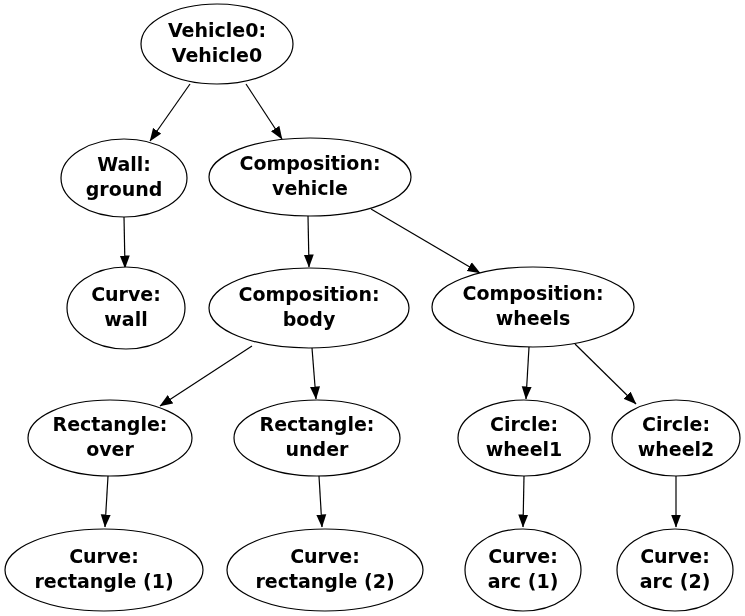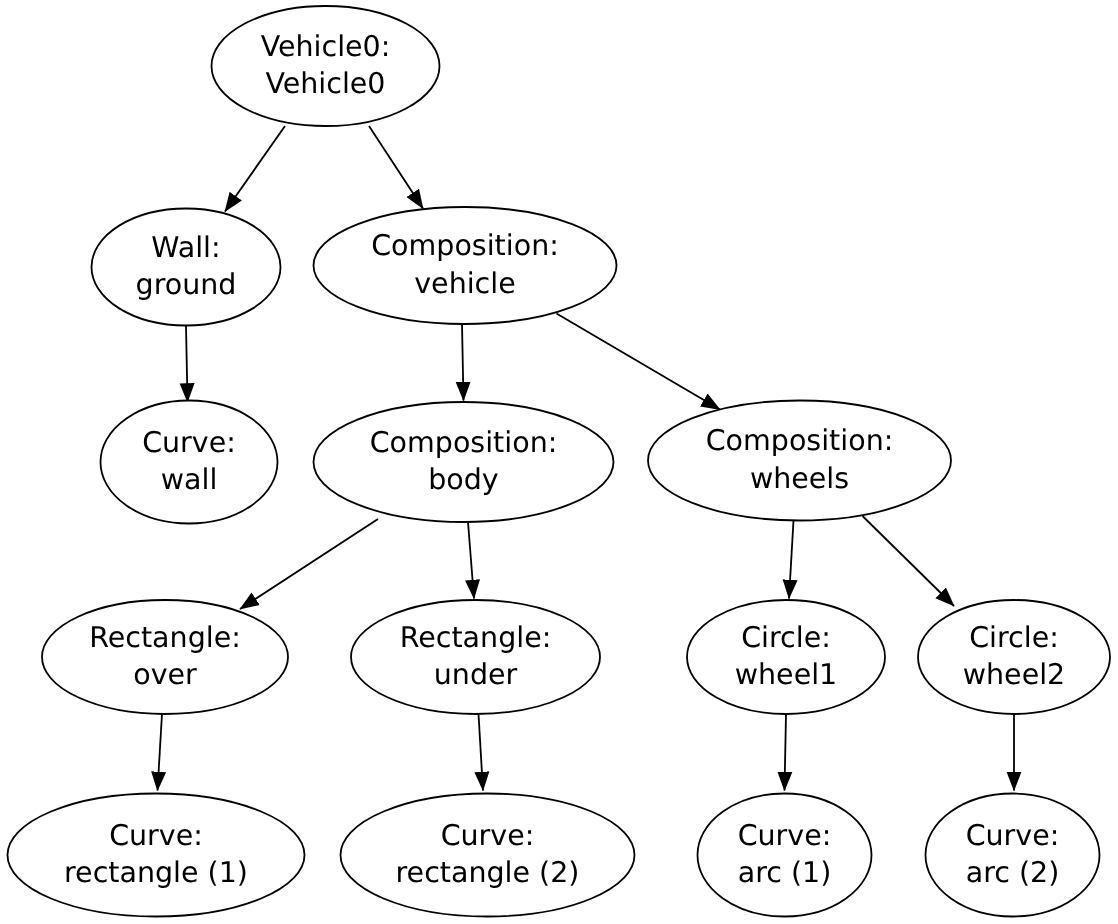--- a/index.html
+++ b/index.html
@@ -5,20 +5,21 @@
   html, body {
     margin: 0;
     padding: 0;
     background: #ffffff;
   }
   .canvas-wrap {
     width: 745px;
     height: 616px;
     background: #ffffff;
     position: relative;
+    font-weight: bold;
   }
   svg { display: block; }
   ellipse.node-shape {
     fill: #ffffff;
     stroke: #000000;
     stroke-width: 1.2;
   }
   line.edge-line {
     stroke: #000000;
     stroke-width: 1.2;

